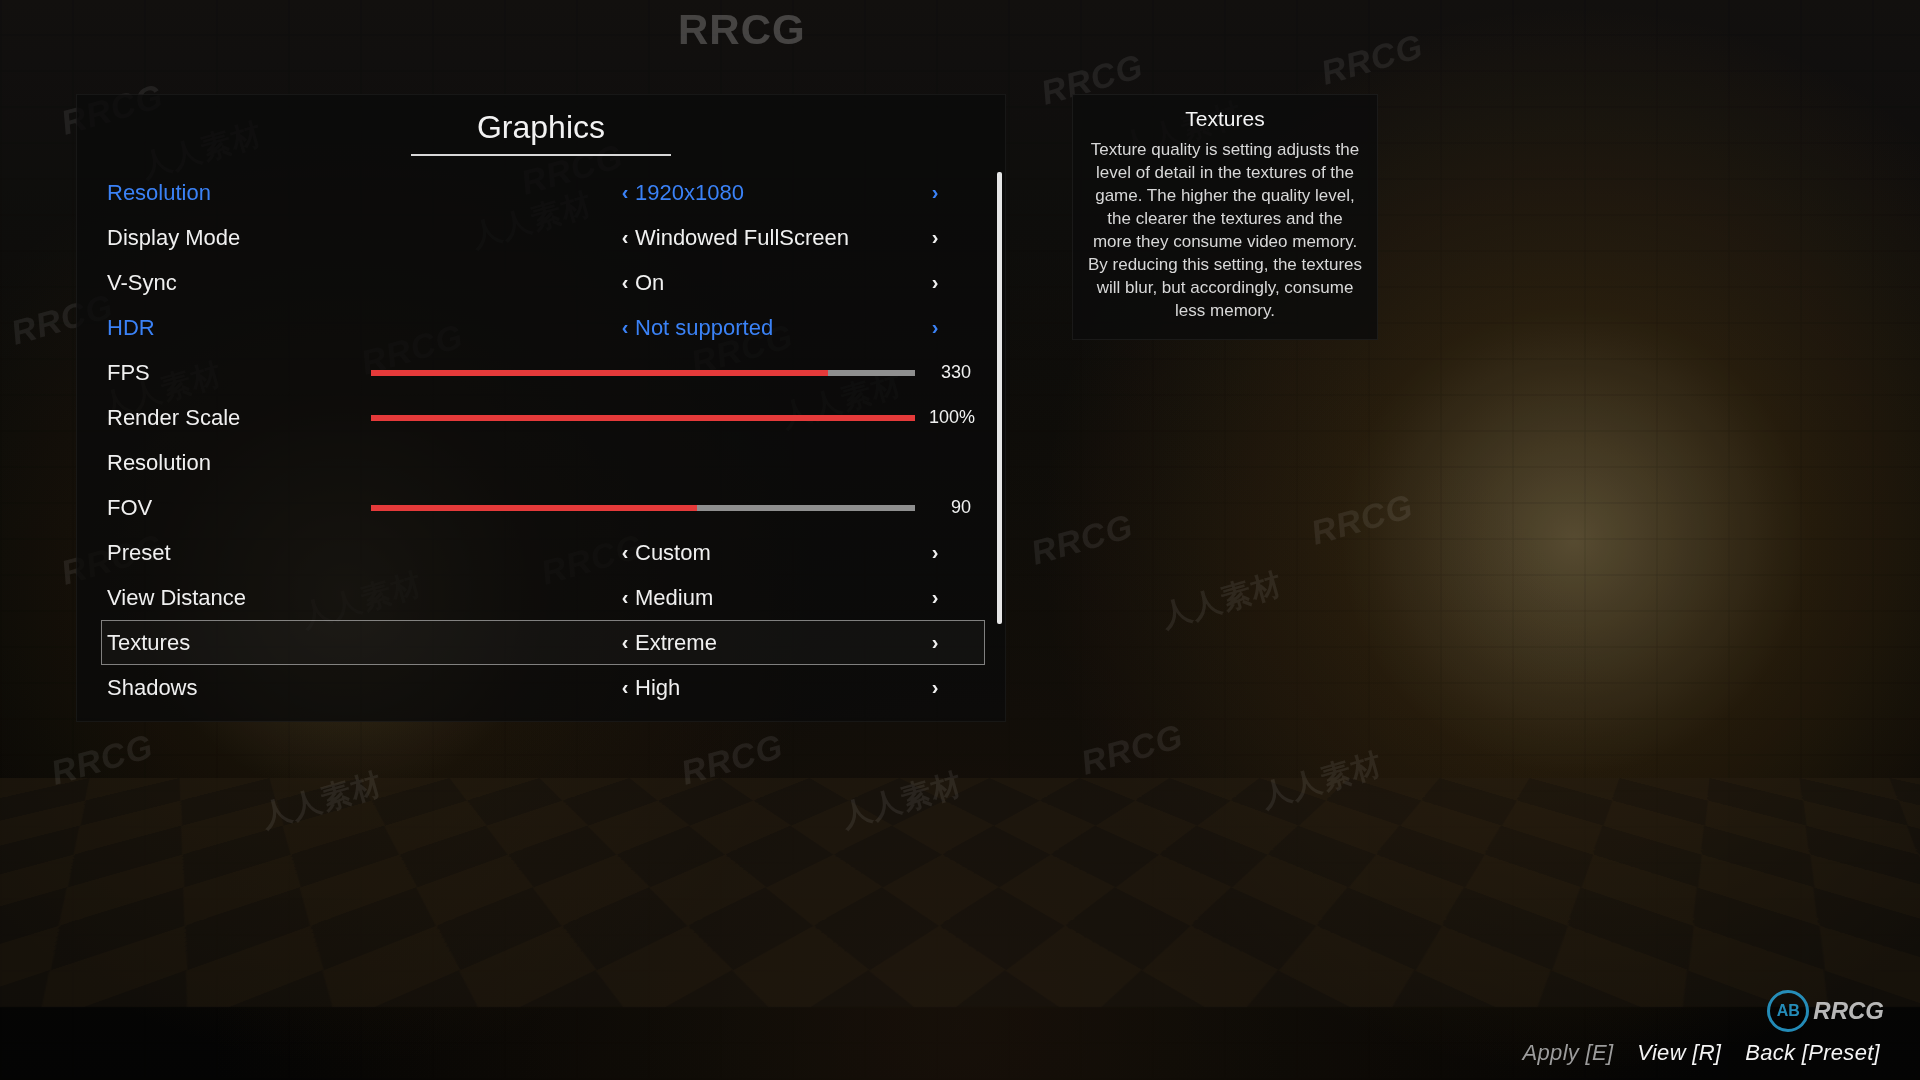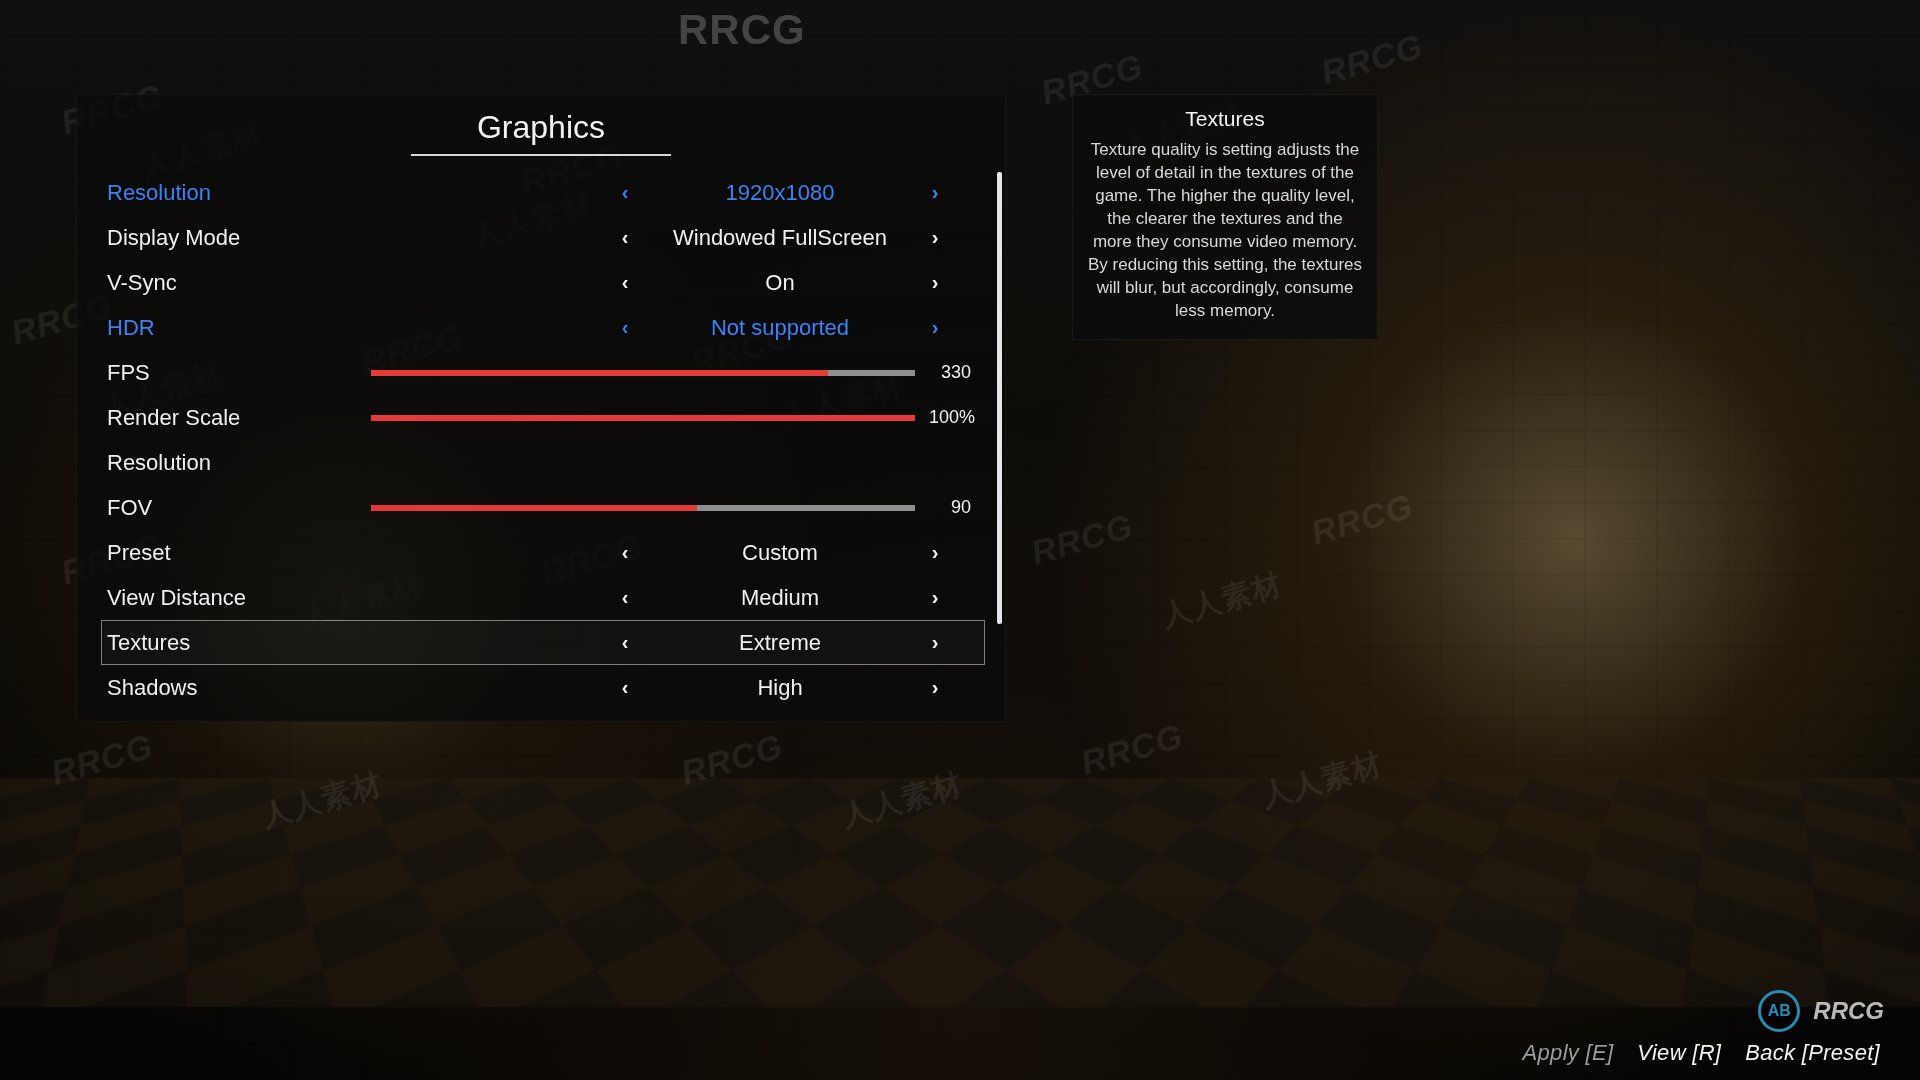--- a/index.html
+++ b/index.html
@@ -110,21 +110,21 @@
     display:flex; align-items:center; justify-content:space-between;
     width: 330px;
     margin-right: 34px;
   }
   .chev {
     font-size:20px; font-weight:600;
     cursor:pointer; user-select:none;
     width:20px; text-align:center;
   }
   .sel-value {
-    flex:1; text-align:center;
+    flex:1; text-align:left;
   }
 
   
   .slider-wrap {
     display:flex; align-items:center;
     width: 600px;
     margin-right: 8px;
   }
   .slider {
     position:relative; flex:1;
@@ -164,21 +164,21 @@
     color:#f4f4f4;
     font-style:italic;
     letter-spacing:0.3px;
     display:flex; gap:24px;
   }
   .footer .dim { color:#9c9c9c; }
 
   
   .logo {
     position:absolute; right:36px; bottom:48px;
-    display:flex; align-items:center; gap:13px;
+    display:flex; align-items:center; gap:4px;
     color:#d8d8d8; opacity:0.85;
   }
   .logo .disc {
     width:42px; height:42px; border-radius:50%;
     border:3px solid #2aa4d8;
     display:flex; align-items:center; justify-content:center;
     font-weight:800; font-size:16px; color:#2aa4d8;
     background: rgba(0,0,0,0.4);
     font-style:normal;
   }

